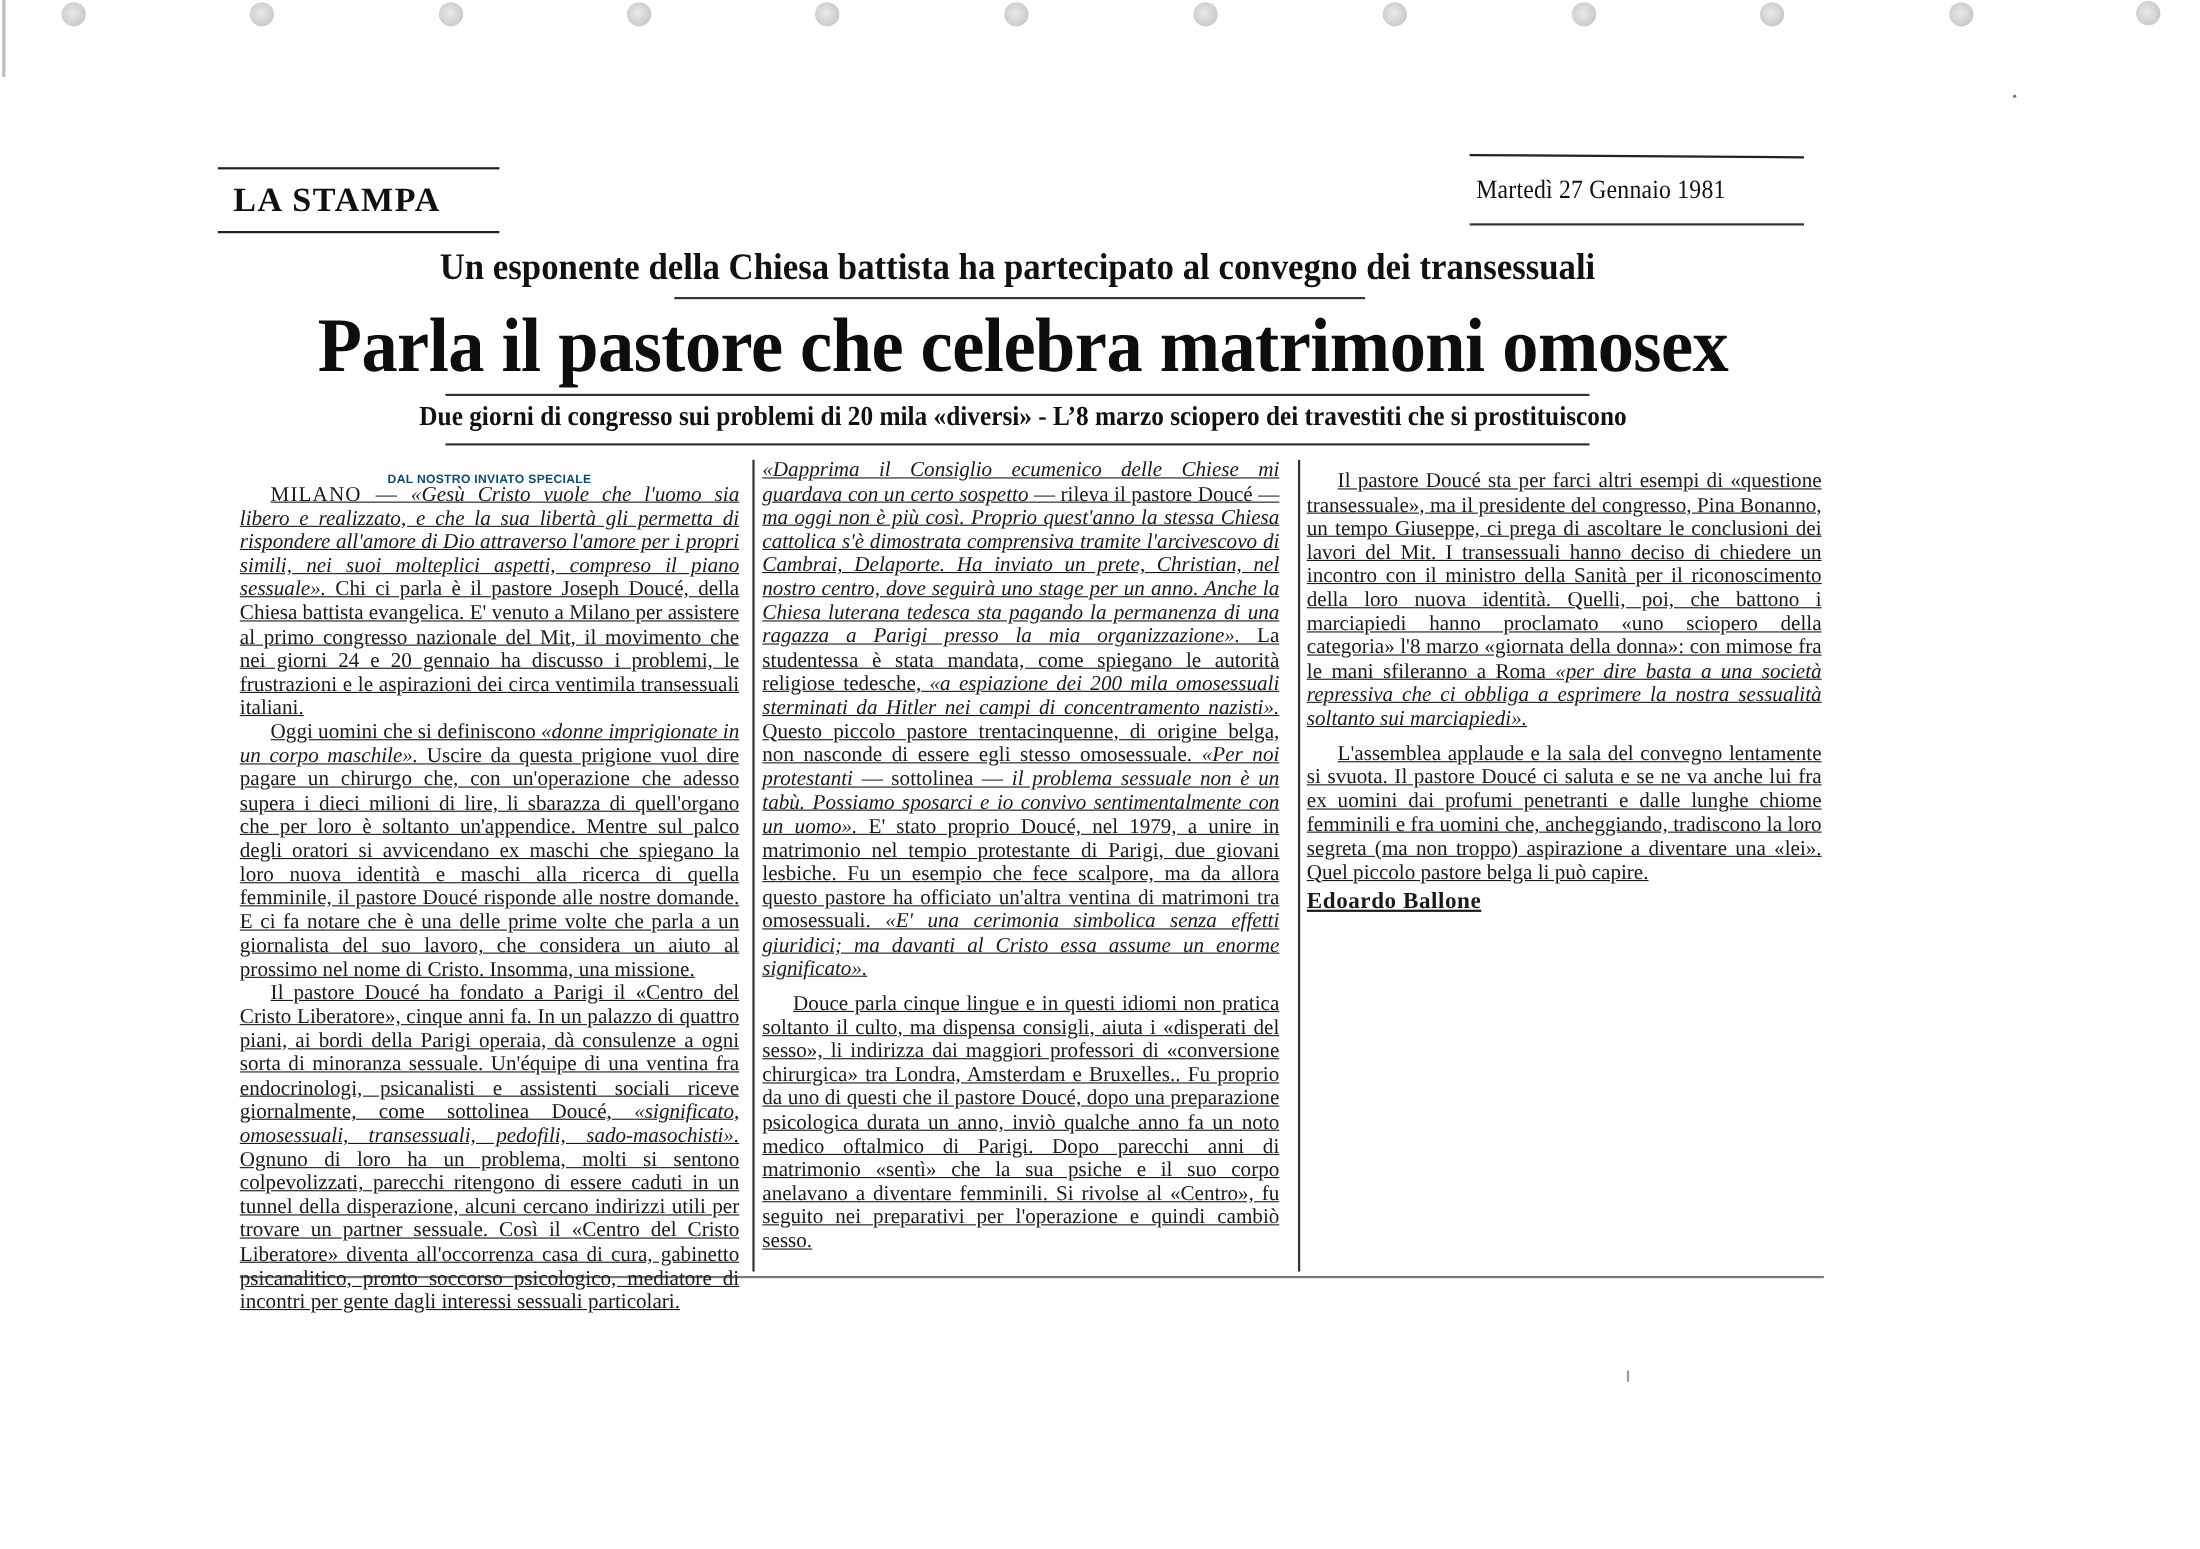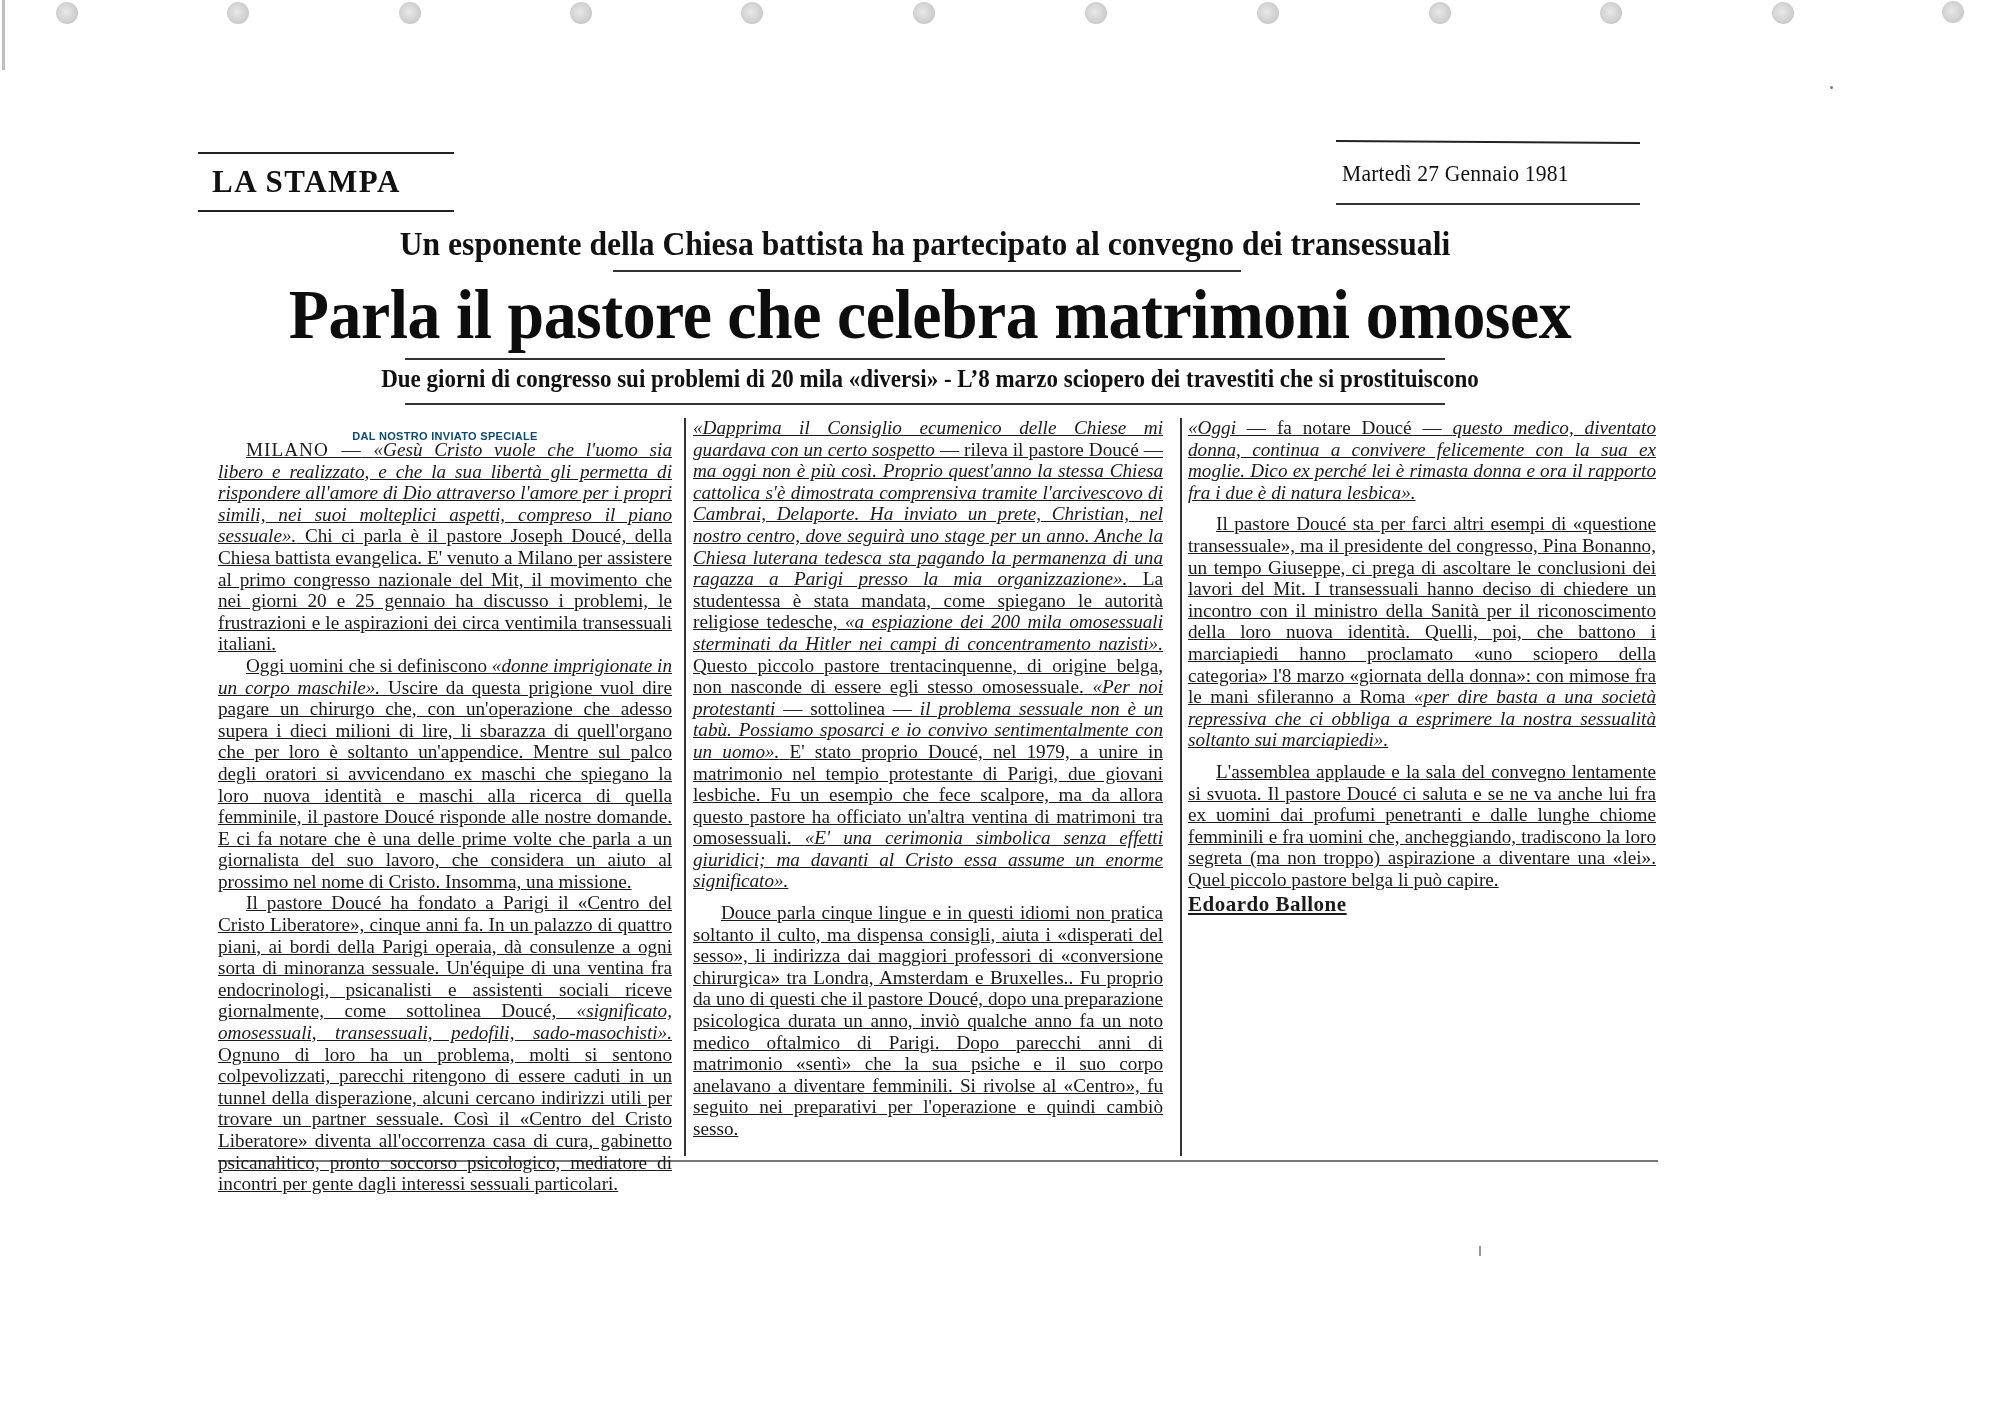--- a/index.html
+++ b/index.html
@@ -79,21 +79,21 @@
 <div class="byline">DAL NOSTRO INVIATO SPECIALE</div>
 
 <div class="vrule" style="left:684px; top:418px; height:738px;"></div>
 <div class="vrule" style="left:1180px; top:418px; height:738px;"></div>
 <div class="rule thin" style="left:218px; top:1160px; width:1440px; background:#777;"></div>
 
 <div class="col col1">
   <p class="ind">
     <b class="city">MILANO —</b>
     <i>«Gesù Cristo vuole che l'uomo sia libero e realizzato, e che la sua libertà gli permetta di rispondere all'amore di Dio attraverso l'amore per i propri simili, nei suoi molteplici aspetti, compreso il piano sessuale».</i>
-    <span>Chi ci parla è il pastore Joseph Doucé, della Chiesa battista evangelica. E' venuto a Milano per assistere al primo congresso nazionale del Mit, il movimento che nei giorni 20 e 25 gennaio ha discusso i problemi, le frustrazioni e le aspirazioni dei circa ventimila transessuali italiani.</span>
+    <span>Chi ci parla è il pastore Joseph Doucé, della Chiesa battista evangelica. E' venuto a Milano per assistere al primo congresso nazionale del Mit, il movimento che nei giorni 24 e 20 gennaio ha discusso i problemi, le frustrazioni e le aspirazioni dei circa ventimila transessuali italiani.</span>
   </p>
   <p class="ind">
     <span>Oggi uomini che si definiscono</span>
     <i>«donne imprigionate in un corpo maschile».</i>
     <span>Uscire da questa prigione vuol dire pagare un chirurgo che, con un'operazione che adesso supera i dieci milioni di lire, li sbarazza di quell'organo che per loro è soltanto un'appendice. Mentre sul palco degli oratori si avvicendano ex maschi che spiegano la loro nuova identità e maschi alla ricerca di quella femminile, il pastore Doucé risponde alle nostre domande. E ci fa notare che è una delle prime volte che parla a un giornalista del suo lavoro, che considera un aiuto al prossimo nel nome di Cristo. Insomma, una missione.</span>
   </p>
   <p class="ind">
     <span>Il pastore Doucé ha fondato a Parigi il «Centro del Cristo Liberatore», cinque anni fa. In un palazzo di quattro piani, ai bordi della Parigi operaia, dà consulenze a ogni sorta di minoranza sessuale. Un'équipe di una ventina fra endocrinologi, psicanalisti e assistenti sociali riceve giornalmente, come sottolinea Doucé,</span>
     <i>«significato, omosessuali, transessuali, pedofili, sado-masochisti».</i>
     <span>Ognuno di loro ha un problema, molti si sentono colpevolizzati, parecchi ritengono di essere caduti in un tunnel della disperazione, alcuni cercano indirizzi utili per trovare un partner sessuale. Così il «Centro del Cristo Liberatore» diventa all'occorrenza casa di cura, gabinetto psicanalitico, pronto soccorso psicologico, mediatore di incontri per gente dagli interessi sessuali particolari.</span>
@@ -113,25 +113,20 @@
     <i>il problema sessuale non è un tabù. Possiamo sposarci e io convivo sentimentalmente con un uomo».</i>
     <span>E' stato proprio Doucé, nel 1979, a unire in matrimonio nel tempio protestante di Parigi, due giovani lesbiche. Fu un esempio che fece scalpore, ma da allora questo pastore ha officiato un'altra ventina di matrimoni tra omosessuali.</span>
     <i>«E' una cerimonia simbolica senza effetti giuridici; ma davanti al Cristo essa assume un enorme significato».</i>
   </p>
   <p class="ind gap">
     <span>Douce parla cinque lingue e in questi idiomi non pratica soltanto il culto, ma dispensa consigli, aiuta i «disperati del sesso», li indirizza dai maggiori professori di «conversione chirurgica» tra Londra, Amsterdam e Bruxelles.. Fu proprio da uno di questi che il pastore Doucé, dopo una preparazione psicologica durata un anno, inviò qualche anno fa un noto medico oftalmico di Parigi. Dopo parecchi anni di matrimonio «sentì» che la sua psiche e il suo corpo anelavano a diventare femminili. Si rivolse al «Centro», fu seguito nei preparativi per l'operazione e quindi cambiò sesso.</span>
   </p>
 </div>
 
 <div class="col col3">
-  <p>
-    <i>«Oggi</i>
-    <span>— fa notare Doucé —</span>
-    <i>questo medico, diventato donna, continua a convivere felicemente con la sua ex moglie. Dico ex perché lei è rimasta donna e ora il rapporto fra i due è di natura lesbica».</i>
-  </p>
   <p class="ind gap">
     <span>Il pastore Doucé sta per farci altri esempi di «questione transessuale», ma il presidente del congresso, Pina Bonanno, un tempo Giuseppe, ci prega di ascoltare le conclusioni dei lavori del Mit. I transessuali hanno deciso di chiedere un incontro con il ministro della Sanità per il riconoscimento della loro nuova identità. Quelli, poi, che battono i marciapiedi hanno proclamato «uno sciopero della categoria» l'8 marzo «giornata della donna»: con mimose fra le mani sfileranno a Roma</span>
     <i>«per dire basta a una società repressiva che ci obbliga a esprimere la nostra sessualità soltanto sui marciapiedi».</i>
   </p>
   <p class="ind gap">
     <span>L'assemblea applaude e la sala del convegno lentamente si svuota. Il pastore Doucé ci saluta e se ne va anche lui fra ex uomini dai profumi penetranti e dalle lunghe chiome femminili e fra uomini che, ancheggiando, tradiscono la loro segreta (ma non troppo) aspirazione a diventare una «lei». Quel piccolo pastore belga li può capire.</span>
   </p>
   <span class="signature">Edoardo Ballone</span>
 </div>
 

